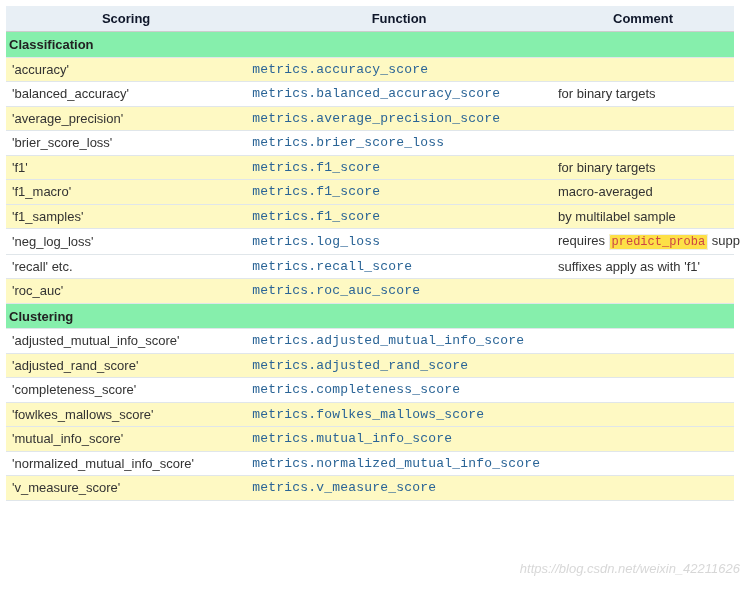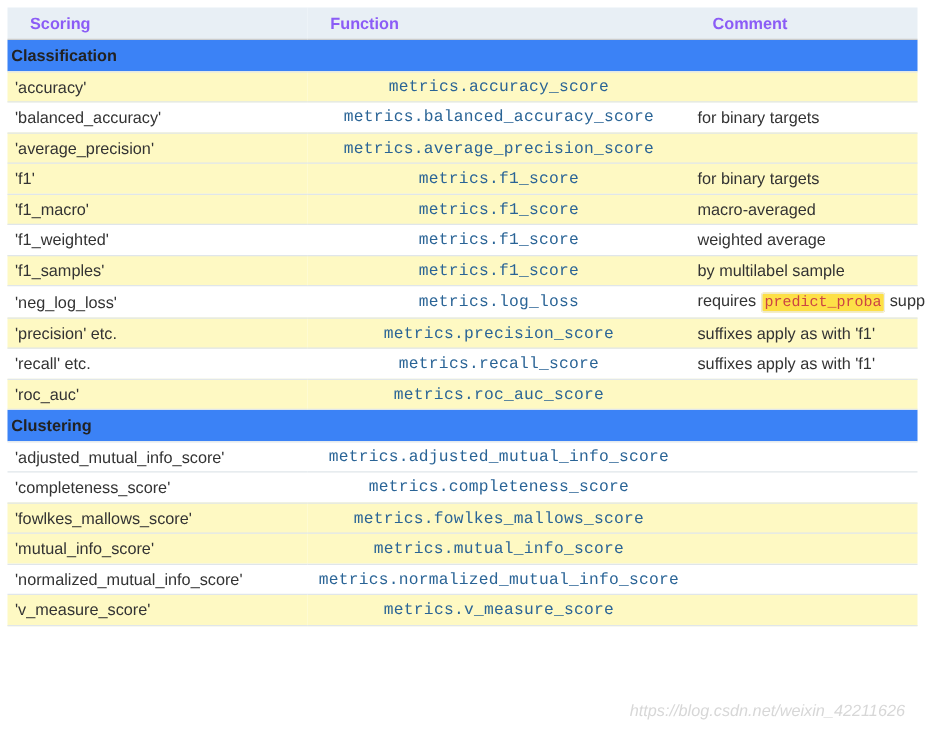--- a/index.html
+++ b/index.html
@@ -12,64 +12,63 @@
     box-sizing: border-box;
     background: #fff;
   }
   table {
     border-collapse: collapse;
     width: 100%;
     table-layout: fixed;
   }
   thead th {
     background: #e8eff5;
-    text-align: left;
+    text-align: center;
     font-weight: bold;
-    padding: 5px 18px;
+    padding: 5px 6px;
     border-bottom: 1px solid #ccc;
     font-size: 13px;
-    color: #8b5cf6;
+    color: #0f172a;
   }
   tbody td {
     padding: 3px 6px;
     border-bottom: 1px solid #e0e6ea;
     vertical-align: middle;
     line-height: 1.35;
     white-space: nowrap;
   }
   tr.section td {
     font-weight: bold;
-    background: #3b82f6;
+    background: #86efac;
     color: #222;
     padding: 4px 6px 3px 3px;
   }
   tr.odd  { background: #fef9c3; }
   tr.even { background: #ffffff; margin-left: 10px; }
   .func {
     font-family: "Courier New", Consolas, monospace;
     color: #2a6496;
     letter-spacing: 0.2px;
-    text-align: center;
   }
   .code {
     font-family: "Courier New", Consolas, monospace;
     background: #fde047;
     color: #c44;
     padding: 0 2px;
     border: 1px solid #ececec;
     border-radius: 2px;
     font-size: 12px;
   }
   .comment {
     color: #333;
   }
   .watermark {
     position: fixed;
     bottom: 14px;
-    right: 16px;
+    right: 0;
     color: rgba(140,140,140,0.35);
     font-size: 13px;
     font-style: italic;
     pointer-events: none;
   }
 </style>
 </head>
 <body>
 
 <table>
@@ -97,66 +96,66 @@
       <tr class="even">
         <td>'balanced_accuracy'</td>
         <td class="func">metrics.balanced_accuracy_score</td>
         <td class="comment">for binary targets</td>
       </tr>
       <tr class="odd">
         <td>'average_precision'</td>
         <td class="func">metrics.average_precision_score</td>
         <td class="comment"></td>
       </tr>
+      <tr class="even">
+        <td>'brier_score_loss'</td>
+        <td class="func">metrics.brier_score_loss</td>
+        <td class="comment"></td>
+      </tr>
       <tr class="odd">
         <td>'f1'</td>
         <td class="func">metrics.f1_score</td>
         <td class="comment">for binary targets</td>
       </tr>
       <tr class="odd">
         <td>'f1_macro'</td>
         <td class="func">metrics.f1_score</td>
         <td class="comment">macro-averaged</td>
       </tr>
-      <tr class="even">
-        <td>'f1_weighted'</td>
-        <td class="func">metrics.f1_score</td>
-        <td class="comment">weighted average</td>
-      </tr>
       <tr class="odd">
         <td>'f1_samples'</td>
         <td class="func">metrics.f1_score</td>
         <td class="comment">by multilabel sample</td>
       </tr>
       <tr class="even">
         <td>'neg_log_loss'</td>
         <td class="func">metrics.log_loss</td>
         <td class="comment">requires <span class="code">predict_proba</span> support</td>
-      </tr>
-      <tr class="odd">
-        <td>'precision' etc.</td>
-        <td class="func">metrics.precision_score</td>
-        <td class="comment">suffixes apply as with 'f1'</td>
       </tr>
       <tr class="even">
         <td>'recall' etc.</td>
         <td class="func">metrics.recall_score</td>
         <td class="comment">suffixes apply as with 'f1'</td>
       </tr>
       <tr class="odd">
         <td>'roc_auc'</td>
         <td class="func">metrics.roc_auc_score</td>
         <td class="comment"></td>
       </tr>
       <tr class="section">
         <td colspan="3">Clustering</td>
       </tr>
       <tr class="even">
         <td>'adjusted_mutual_info_score'</td>
         <td class="func">metrics.adjusted_mutual_info_score</td>
+        <td class="comment"></td>
+      </tr>
+      <tr class="odd">
+        <td>'adjusted_rand_score'</td>
+        <td class="func">metrics.adjusted_rand_score</td>
         <td class="comment"></td>
       </tr>
       <tr class="even">
         <td>'completeness_score'</td>
         <td class="func">metrics.completeness_score</td>
         <td class="comment"></td>
       </tr>
       <tr class="odd">
         <td>'fowlkes_mallows_score'</td>
         <td class="func">metrics.fowlkes_mallows_score</td>

